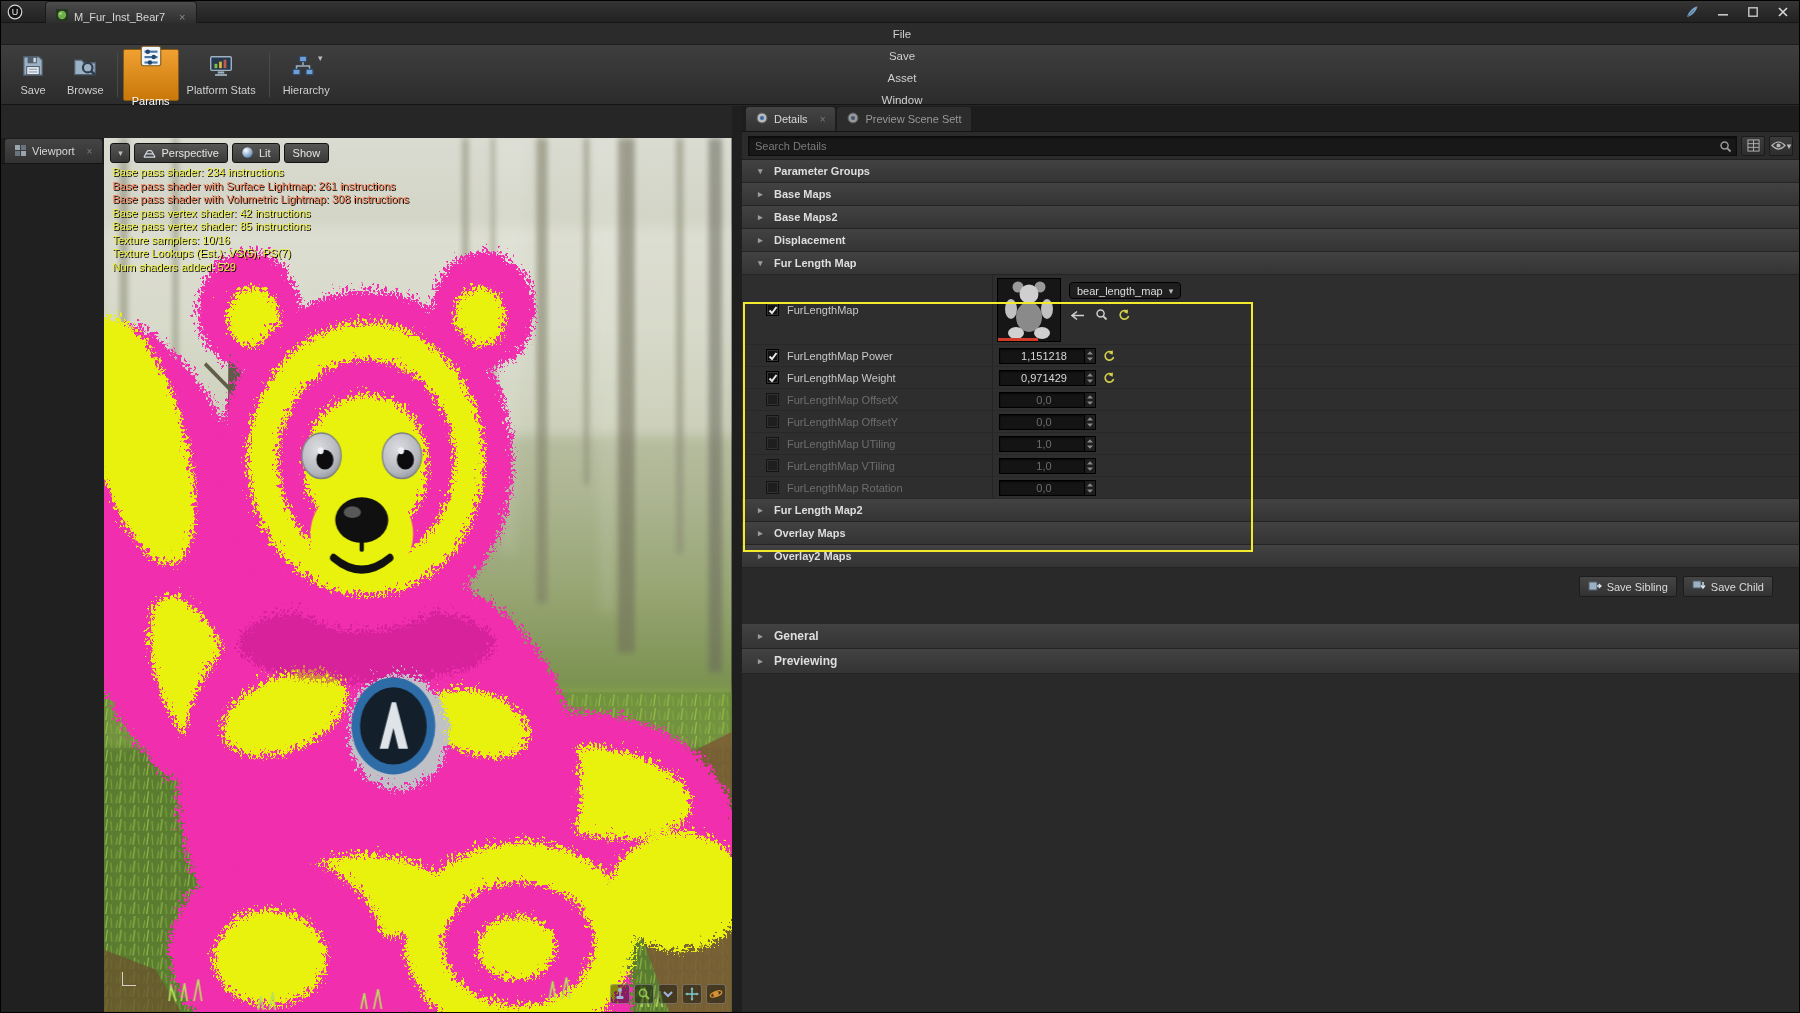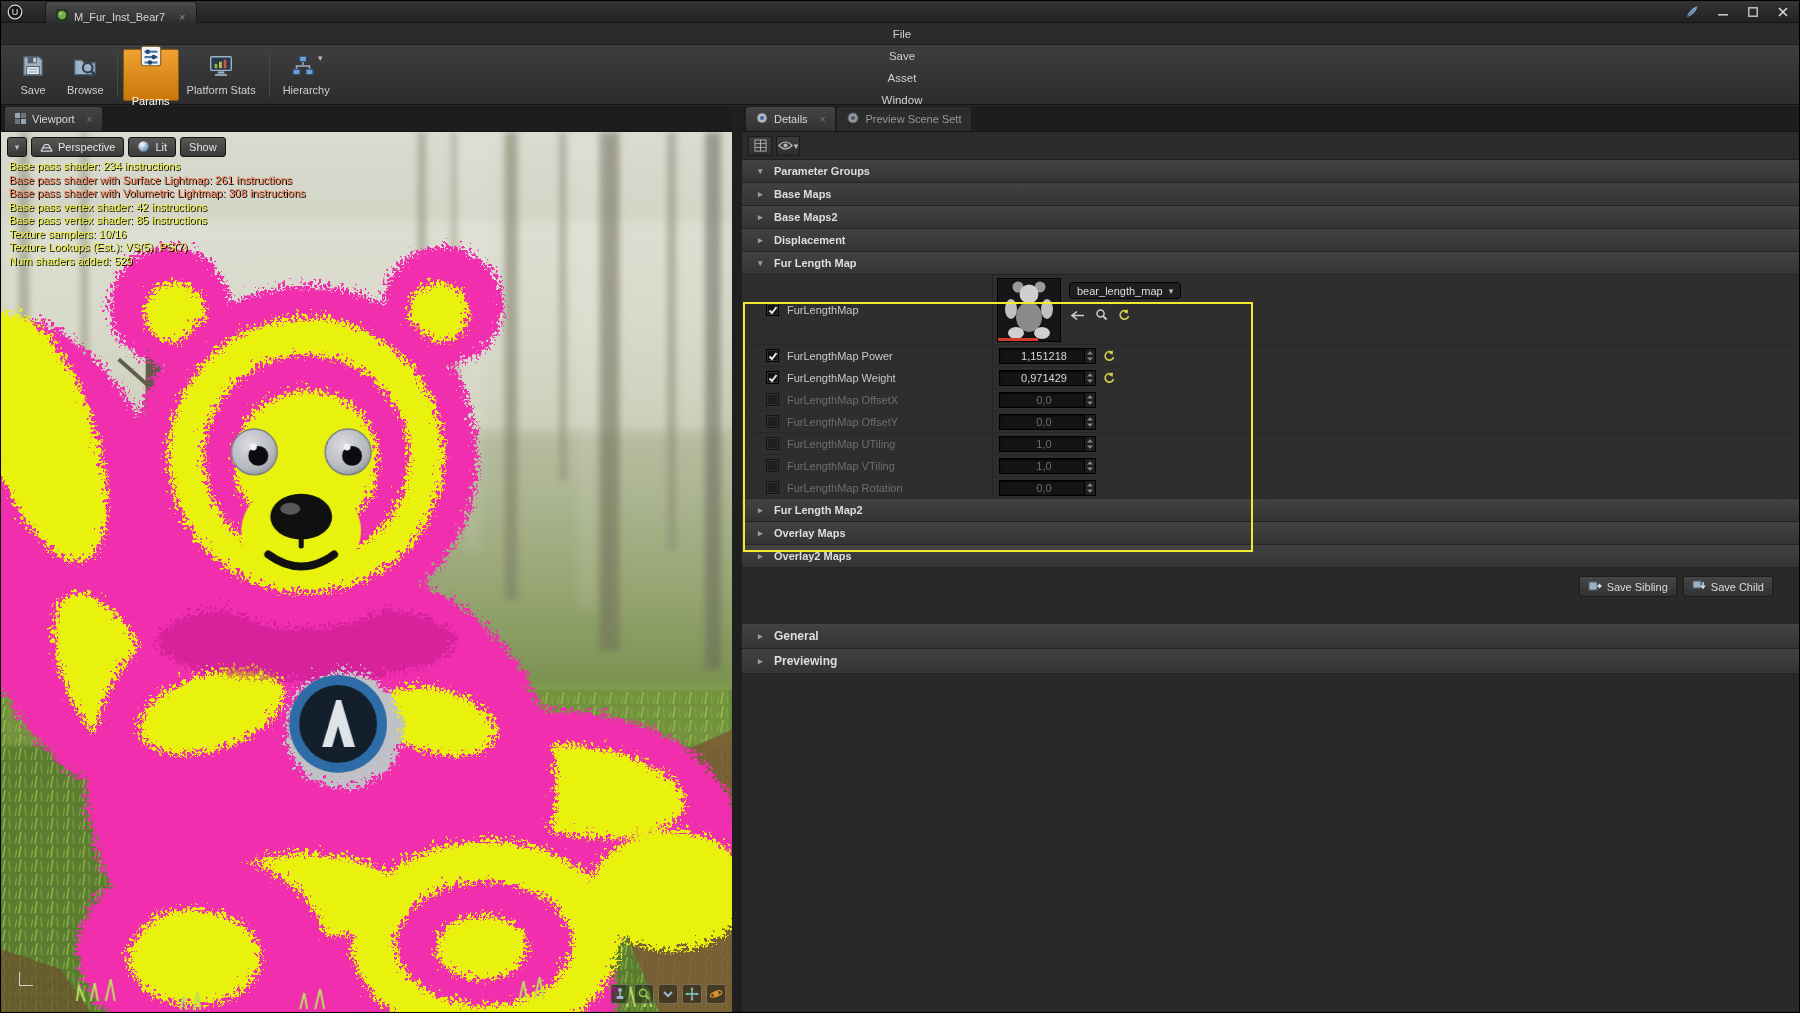--- a/index.html
+++ b/index.html
@@ -24,21 +24,21 @@
   .toolbar { height:60px; background:linear-gradient(#3e3e3e,#2c2c2c); border-bottom:1px solid #141414; display:flex; align-items:center; padding-left:6px; }
   .tb-btn { min-width:52px; height:52px; display:flex; flex-direction:column; align-items:center; justify-content:center; gap:3px; padding:2px 8px; border-radius:2px; font-size:11px; color:#cfcfcf; }
   .tb-btn.active { background:linear-gradient(#f0a132,#c87708); border:1px solid #8a5a10; color:#fff; text-shadow:0 1px 1px rgba(0,0,0,.4);gap:24px; }
   .tb-sep { width:1px; height:44px; background:#1c1c1c; border-right:1px solid #4a4a4a; margin:0 5px; }
   .tb-iconrow { display:flex; align-items:flex-start; gap:2px; }
   .caret { font-size:9px; color:#bcbcbc; }
   
   .main { position:absolute; top:105px; bottom:0; left:0; right:0; display:flex; }
   .splitter { width:10px; background:#1f1f1f; }
   
-  .vp-panel { width:731px; display:flex; flex-direction:column; background:#202020; }
+  .vp-panel { width:731px; display:flex; flex-direction:row; background:#202020;margin-top:32px; }
   .tabbar { height:26px; background:#1d1d1d; display:flex; align-items:flex-end; padding-left:4px; border-bottom:1px solid #141414; }
   .tab { height:24px; display:flex; align-items:center; gap:6px; padding:0 10px; background:linear-gradient(#444,#323232); border-radius:3px 3px 0 0; font-size:11px; color:#d8d8d8; margin-right:2px; }
   .tab.inactive { background:#2c2c2c; color:#989898; }
   .tab .tabx { color:#7c7c7c; font-size:10px; margin-left:6px; }
   .vp-content { position:relative; flex:1; overflow:hidden; }
   .vp-content > svg.scene { position:absolute; inset:0; width:100%; height:100%; display:block; }
   .vp-toolbar { position:absolute; top:5px; left:6px; display:flex; gap:4px; z-index:5; }
   .vpbtn { height:20px; padding:0 8px; display:flex; align-items:center; gap:5px; background:linear-gradient(rgba(64,64,64,.85),rgba(30,30,30,.85)); border:1px solid #141414; border-radius:3px; color:#e4e4e4; font-size:11px; }
   .vpbtn.square { width:20px; padding:0; justify-content:center; }
   .vp-stats { position:absolute; top:28px; left:8px; z-index:5; }
@@ -424,20 +424,27 @@
         <div class="tab inactive">
           <span><svg width="12" height="12" viewBox="0 0 12 12">
                 <circle cx="6" cy="6" r="5" fill="#97999d" stroke="#55575b"></circle>
                 <circle cx="6" cy="6" r="2.1" fill="#46586c"></circle>
               </svg></span>
           <span>Preview Scene Sett</span>
         </div>
       </div>
 
       <div class="search-row">
+        <div class="search-wrap">
+          <input class="search-input" placeholder="Search Details" style="">
+          <span class="search-mag"><svg width="13" height="13" viewBox="0 0 14 14">
+                <circle cx="6" cy="6" r="3.8" fill="none" stroke="#9a9a9a" stroke-width="1.6"></circle>
+                <line x1="8.8" y1="8.8" x2="12.4" y2="12.4" stroke="#9a9a9a" stroke-width="2"></line>
+              </svg></span>
+        </div>
         <div class="icon-btn">
             <svg width="13" height="13" viewBox="0 0 14 14">
               <rect x="1" y="1" width="12" height="12" fill="none" stroke="#b4b4b4"></rect>
               <line x1="1" y1="5" x2="13" y2="5" stroke="#b4b4b4"></line>
               <line x1="1" y1="9" x2="13" y2="9" stroke="#b4b4b4"></line>
               <line x1="7" y1="1" x2="7" y2="13" stroke="#b4b4b4"></line>
             </svg>
           </div>
         <div class="icon-btn">
             <svg width="15" height="11" viewBox="0 0 16 10">

